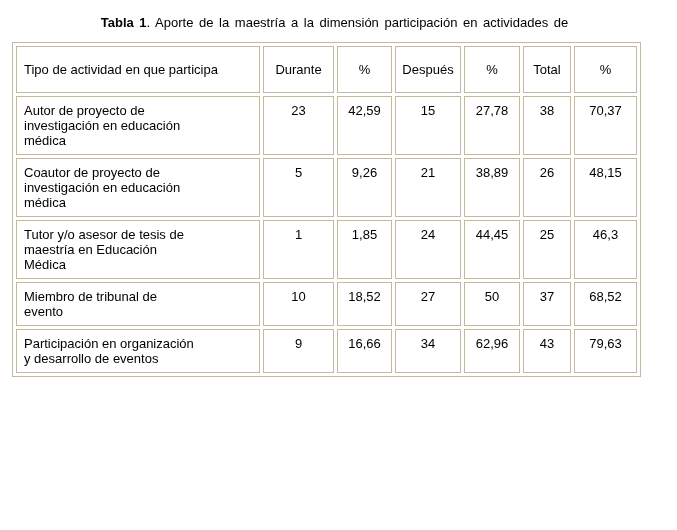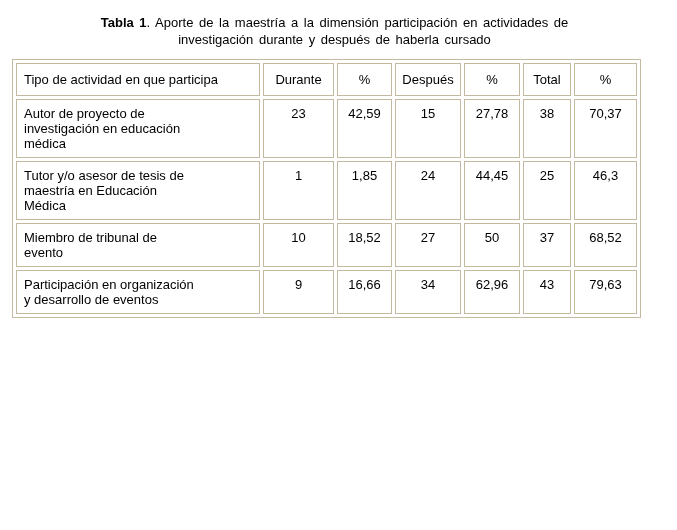--- a/index.html
+++ b/index.html
@@ -39,40 +39,39 @@
     font-weight: normal;
     line-height: 15px;
     text-align: center;
     vertical-align: top;
     padding: 6px 3px;
     background: #ffffff;
     overflow: hidden;
   }
   th {
     vertical-align: middle;
-    padding: 8px 3px;
+    padding: 15px 3px;
   }
   th.activity {
     text-align: left;
     padding-left: 7px;
     padding-right: 7px;
   }
   td.activity {
     text-align: left;
     padding: 6px 64px 6px 7px;
   }
 </style>
 </head>
 <body>
 
 <div class="page">
 
   <div class="table-title">
     <span class="bold">Tabla 1</span><span>. Aporte de la maestría a la dimensión participación en actividades de</span><br>
-    <span>investigación durante y después de haberla cursado</span>
   </div>
 
   <table class="data-table">
     <colgroup>
       <col style="width:244px">
         <col style="width:71px">
         <col style="width:55px">
         <col style="width:66px">
         <col style="width:56px">
         <col style="width:48px">
@@ -93,20 +92,29 @@
       <tr>
         <td class="activity">Autor de proyecto de investigación en educación médica</td>
         <td>23</td>
         <td>42,59</td>
         <td>15</td>
         <td>27,78</td>
         <td>38</td>
         <td>70,37</td>
       </tr>
       <tr>
+        <td class="activity">Coautor de proyecto de investigación en educación médica</td>
+        <td>5</td>
+        <td>9,26</td>
+        <td>21</td>
+        <td>38,89</td>
+        <td>26</td>
+        <td>48,15</td>
+      </tr>
+      <tr>
         <td class="activity">Tutor y/o asesor de tesis de maestría en Educación Médica</td>
         <td>1</td>
         <td>1,85</td>
         <td>24</td>
         <td>44,45</td>
         <td>25</td>
         <td>46,3</td>
       </tr>
       <tr>
         <td class="activity">Miembro de tribunal de evento</td>

